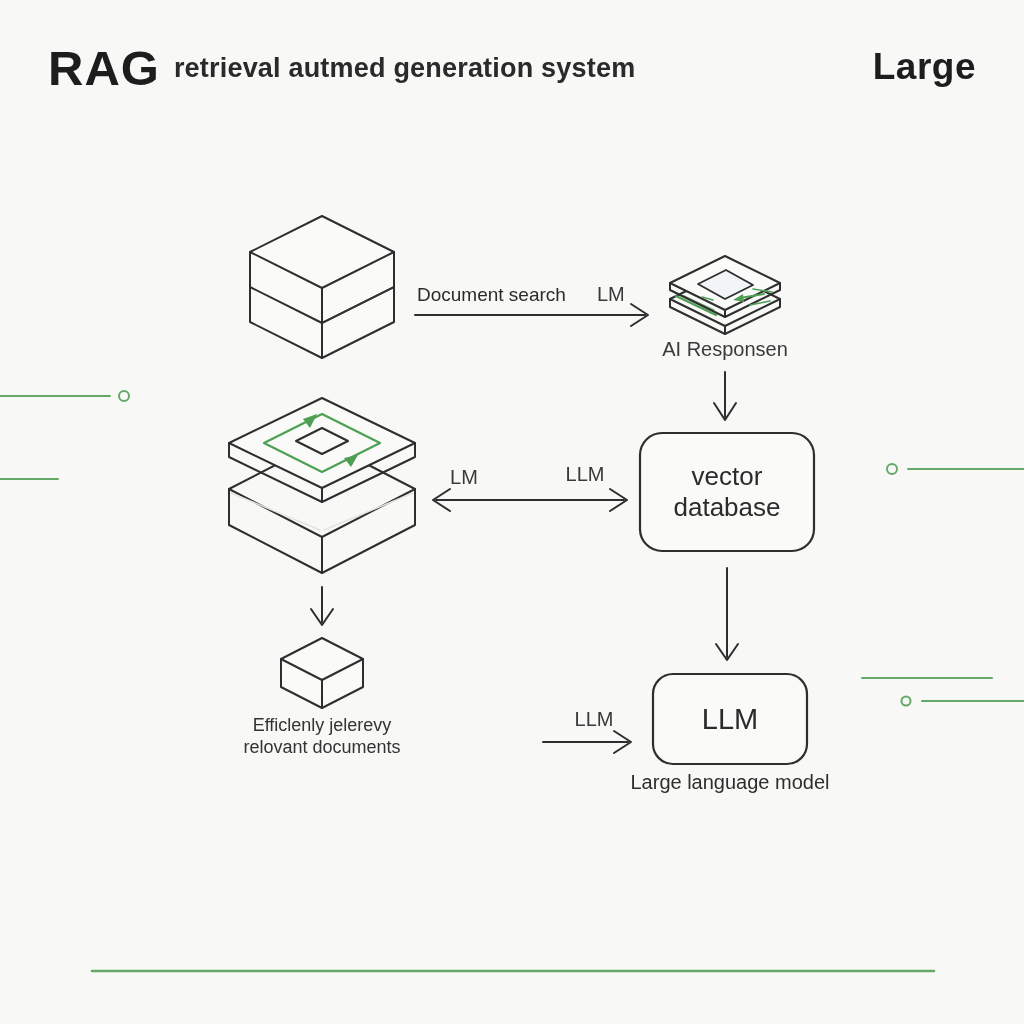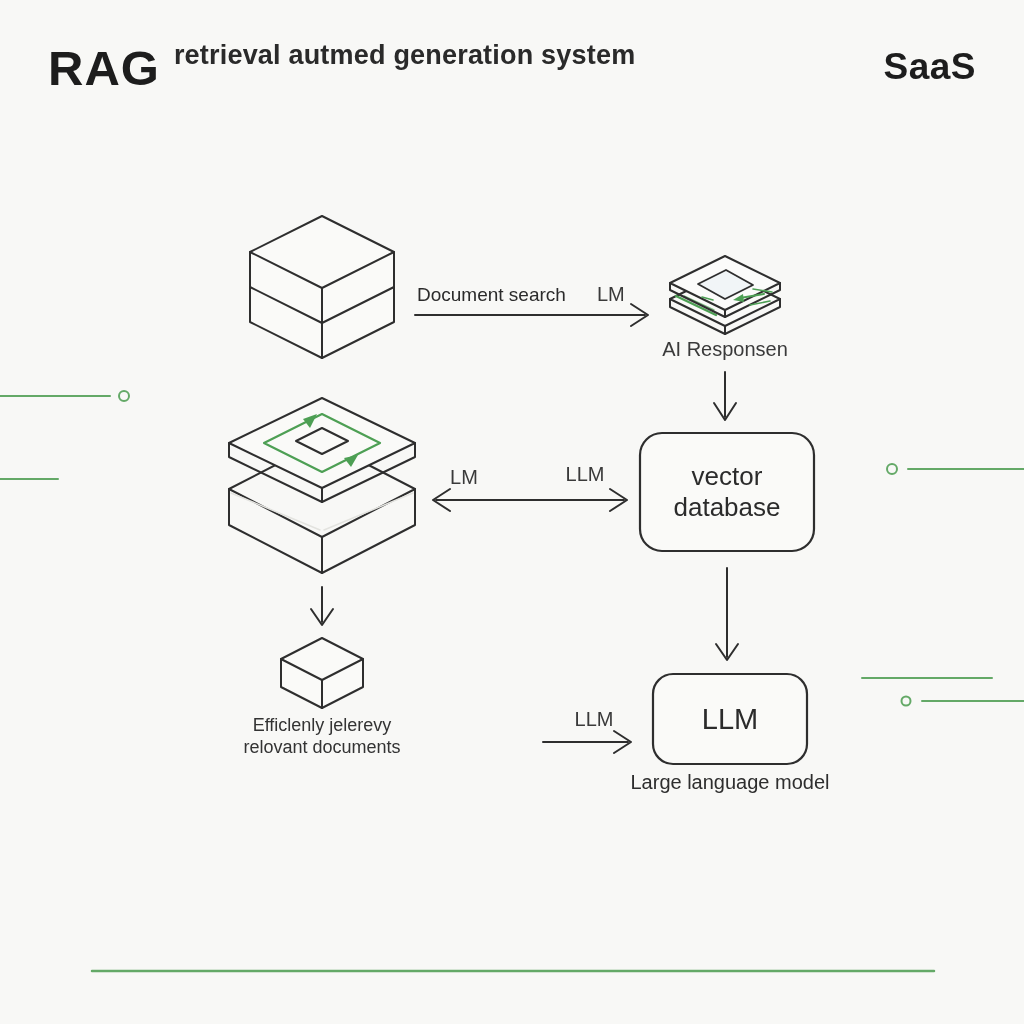--- a/index.html
+++ b/index.html
@@ -8,21 +8,21 @@
     background: #f8f8f6;
     font-family: "Liberation Sans", "DejaVu Sans", sans-serif;
     color: #2b2b2b;
     position: relative;
     overflow: hidden;
   }
   .canvas { position: absolute; inset: 0; width: 1024px; height: 1024px; }
 
   .header {
     position: absolute; left: 48px; top: 40px; right: 48px;
-    display: flex; align-items: flex-start;
+    display: flex; align-items: center;
   }
   .rag-title {
     font-size: 49px; font-weight: 800; letter-spacing: 1px; color: #1d1d1d;
   }
   .rag-subtitle {
     font-size: 27px; font-weight: 700; color: #2a2a2a; margin-left: 14px; letter-spacing: 0.2px;
   }
   .brand {
     position: absolute; right: 0; top: 6px;
     font-size: 37px; font-weight: 700; color: #1d1d1d; letter-spacing: 0.5px;
@@ -38,21 +38,21 @@
   .lbl-box-big { font-size: 29px; }
   .lbl-caption { font-size: 18px; fill: #333; }
   .lbl-caption2 { font-size: 20px; fill: #2e2e2e; }
 </style>
 </head>
 <body>
 
 <div class="header">
   <span class="rag-title">RAG</span>
   <span class="rag-subtitle">retrieval autmed generation system</span>
-  <span class="brand">SaaS</span>
+  <span class="brand">Large</span>
 </div>
 
 <svg class="canvas" viewBox="0 0 1024 1024" xmlns="http://www.w3.org/2000/svg">
 
   <g stroke="#2e2e2e" stroke-width="2" fill="none" stroke-linejoin="round" stroke-linecap="round">
     <path d="M250 252 L322 216 L394 252 L394 322 L322 358 L250 322 Z" fill="#fafaf8"></path>
     <path d="M250 252 L322 288 L394 252"></path>
     <path d="M322 288 L322 358"></path>
     <path d="M250 287 L322 323 L394 287"></path>
   </g>

